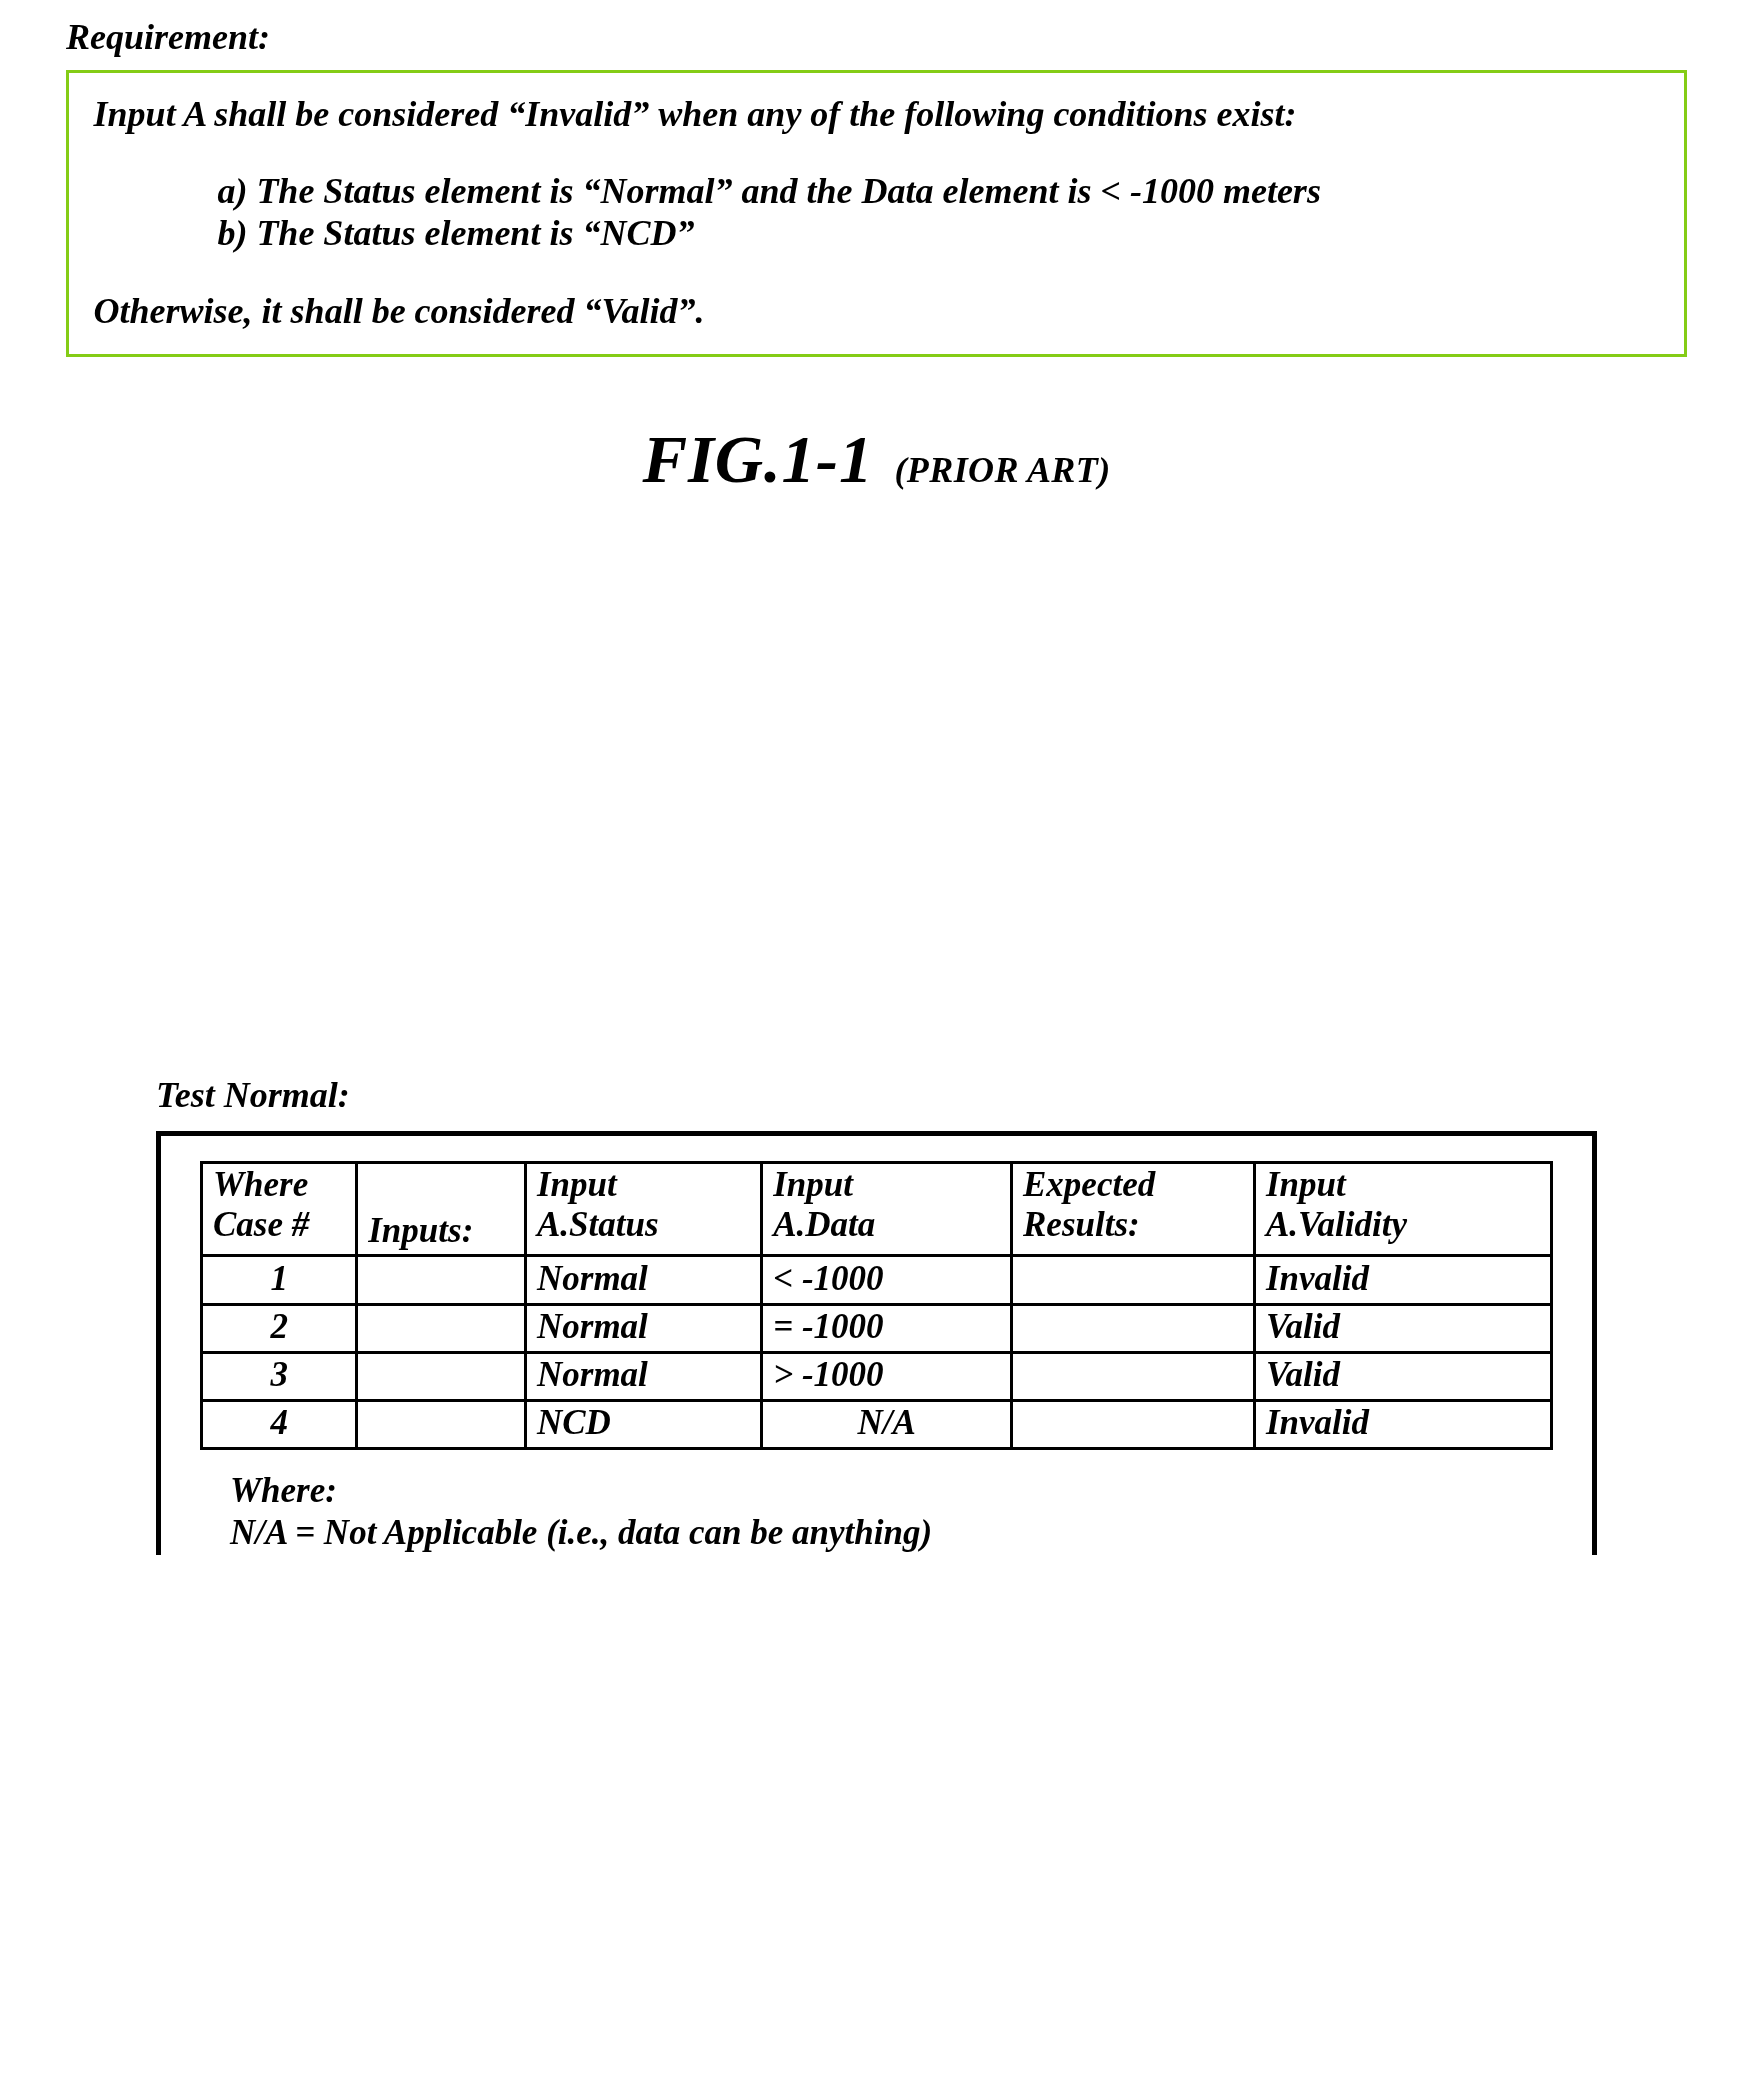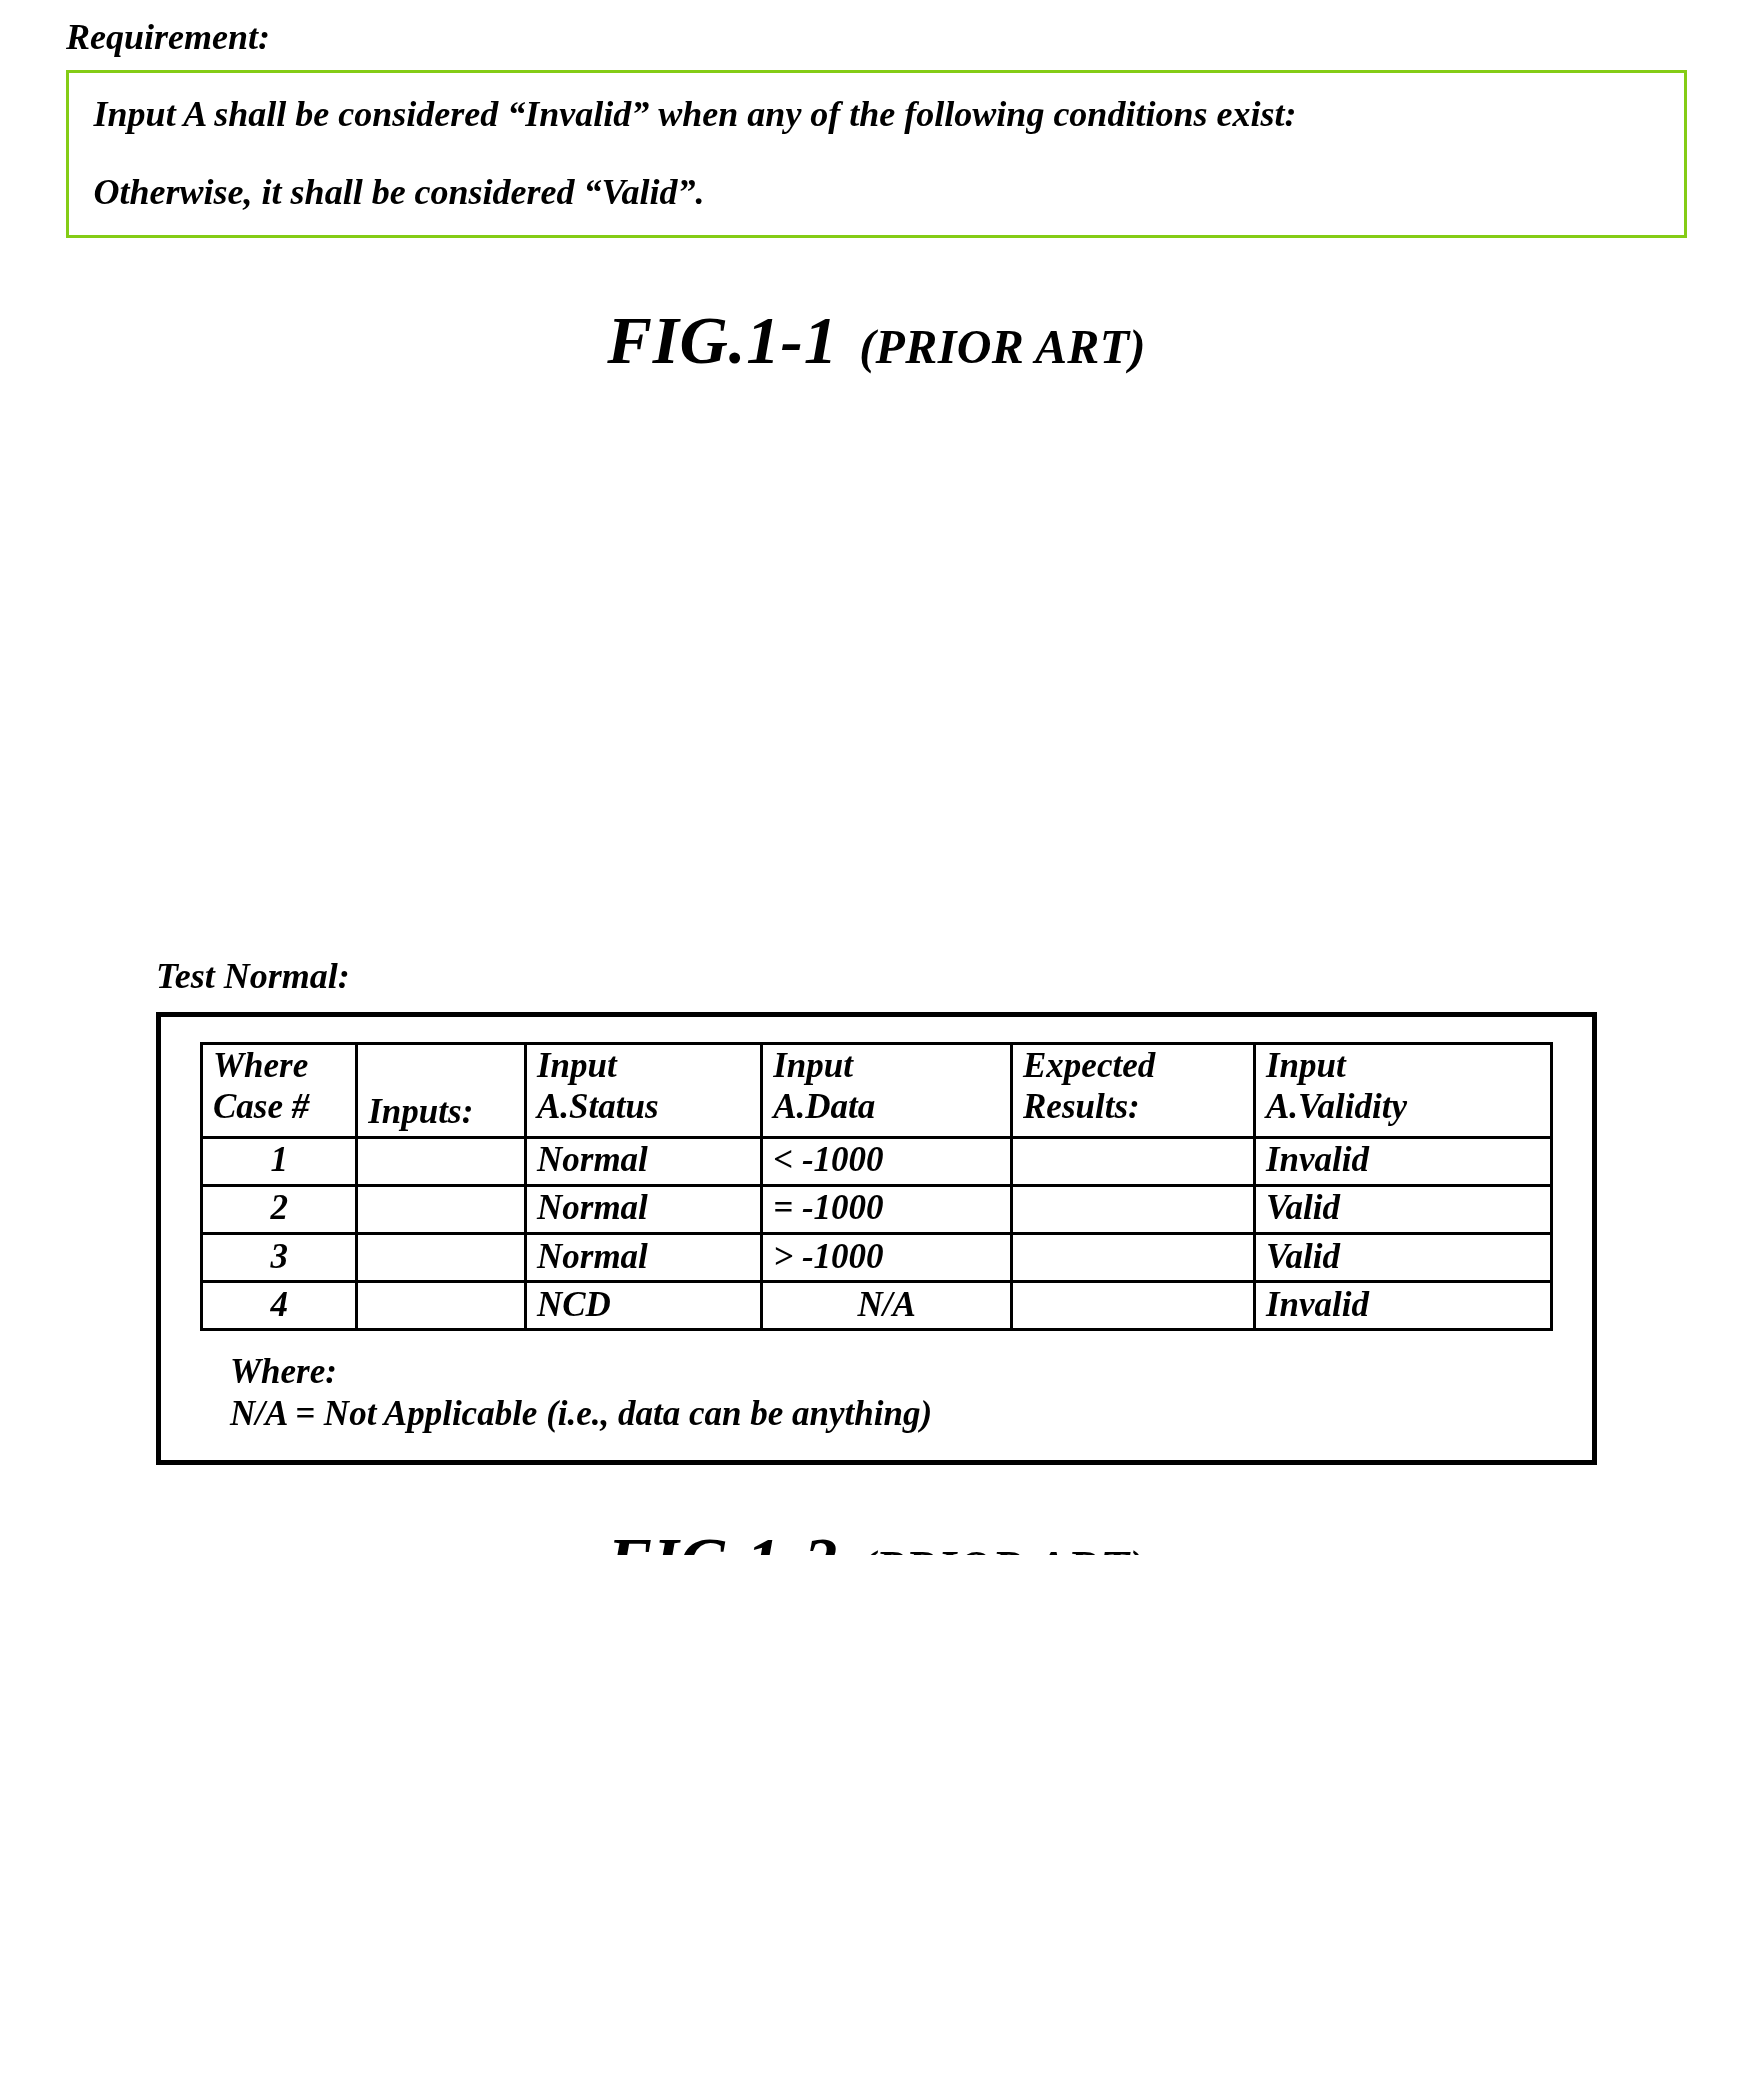--- a/index.html
+++ b/index.html
@@ -58,21 +58,21 @@
   }
   .fig-main {
     font-style: italic;
     font-weight: bold;
     font-size: 67px;
     letter-spacing: 0.8px;
   }
   .fig-sub {
     font-style: italic;
     font-weight: bold;
-    font-size: 48px;
+    font-size: 36px;
     letter-spacing: 0.4px;
     margin-left: 18px;
   }
   .spacer {
     height: 576px;
   }
   .testcases-label {
     font-style: italic;
     font-weight: bold;
     font-size: 36px;
@@ -124,20 +124,24 @@
 </style>
 </head>
 <body>
 
 <div class="page">
 
   <div class="section-label">Requirement:</div>
 
   <div class="req-box">
     <div class="req-line">Input A shall be considered “Invalid” when any of the following conditions exist:</div>
+    <div class="req-sublines">
+      <div class="req-sub">a) The Status element is “Normal” and the Data element is &lt; -1000 meters</div>
+      <div class="req-sub">b) The Status element is “NCD”</div>
+    </div>
     <div class="req-otherwise">Otherwise, it shall be considered “Valid”.</div>
   </div>
 
   <div class="fig-caption">
     <span class="fig-main">FIG.1-1</span>
     <span class="fig-sub">(PRIOR ART)</span>
   </div>
 
   <div class="spacer"></div>
 

